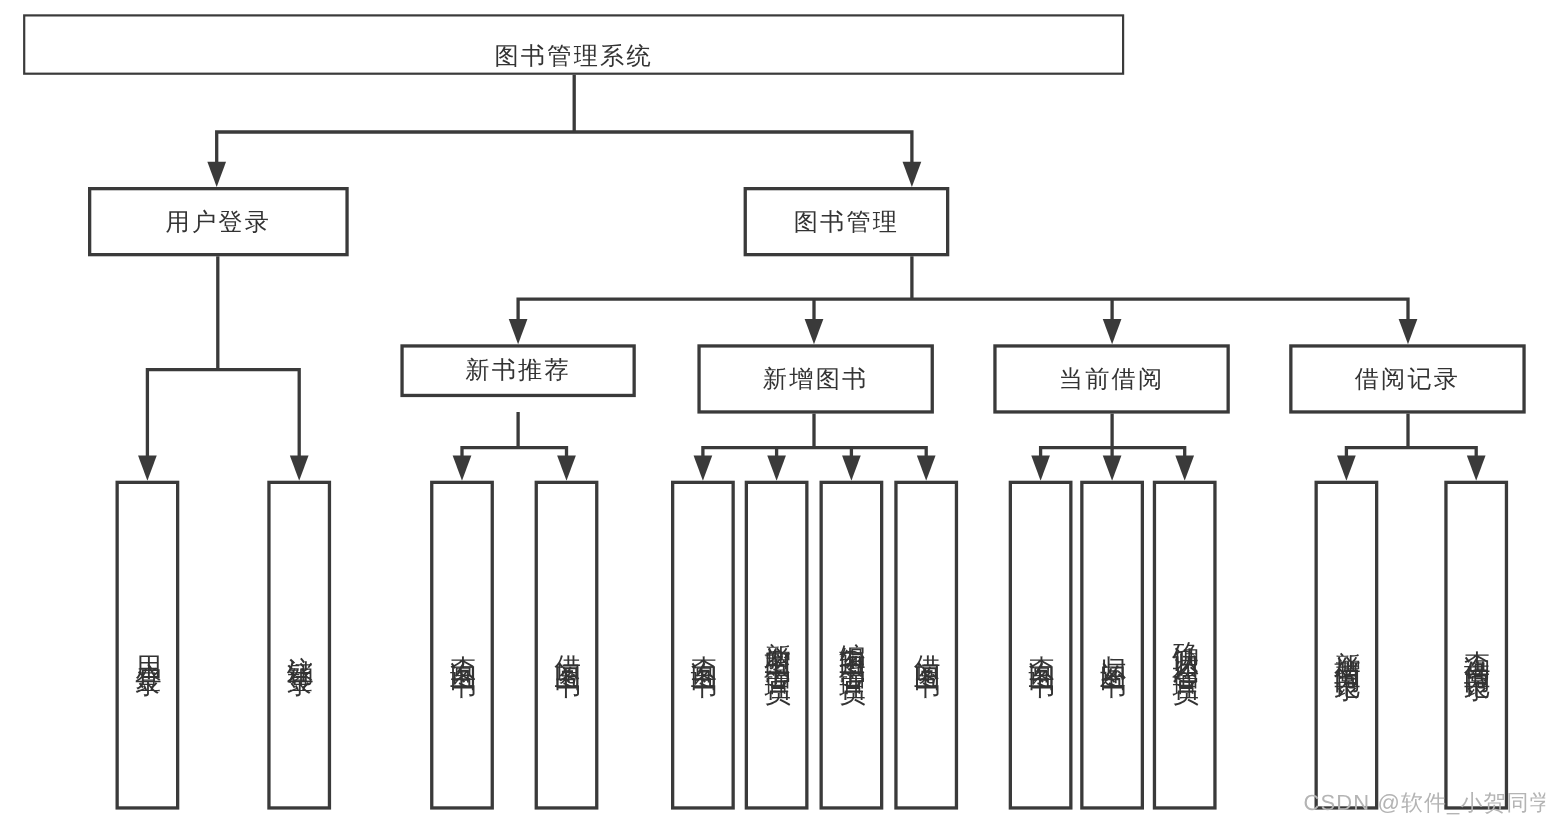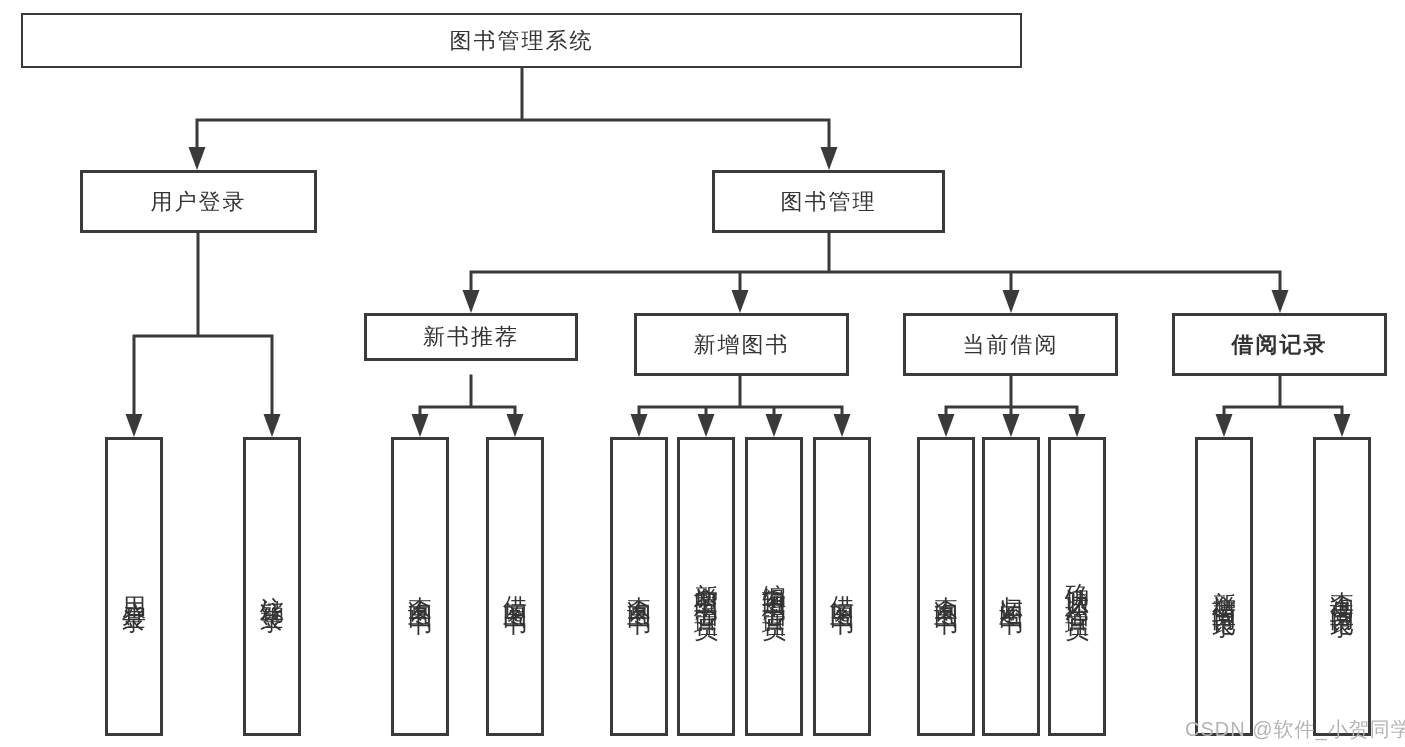--- a/index.html
+++ b/index.html
@@ -40,27 +40,27 @@
   .box.root { border-width: 2px; font-size: 22px; letter-spacing: 2px; }
   .box.v span {
     writing-mode: vertical-rl;
     text-orientation: mixed;
     font-size: 24px;
     letter-spacing: 5px;
     line-height: 1;
     white-space: nowrap;
   }
   
-  .n-root        { left: 21px;   top: 13px;  width: 1001px; height: 55px; }
+  .n-root        { left: 21px;   top: 13px;  width: 1001px; height: 55px; align-items: flex-end; }
   .n-user-login  { left: 80px;   top: 170px; width: 237px;  height: 63px; }
-  .n-book-mgmt   { left: 712px;  top: 170px; width: 233px;  height: 63px; }
+  .n-book-mgmt   { left: 676px;  top: 170px; width: 187px;  height: 63px; }
   .n-newbook     { left: 364px;  top: 313px; width: 214px;  height: 48px; }
   .n-bookborrow  { left: 634px;  top: 313px; width: 215px;  height: 63px; }
   .n-curborrow   { left: 903px;  top: 313px; width: 215px;  height: 63px; }
-  .n-borrowrec   { left: 1172px; top: 313px; width: 215px;  height: 63px; font-weight: bold; }
+  .n-borrowrec   { left: 1172px; top: 313px; width: 215px;  height: 63px; }
   .leaf { top: 437px; width: 58px; height: 299px; }
   .l-1  { left: 105px; }
   .l-2  { left: 243px; }
   .l-3  { left: 391px; }
   .l-4  { left: 486px; }
   .l-5  { left: 610px; }
   .l-6  { left: 677px; }
   .l-7  { left: 745px; }
   .l-8  { left: 813px; }
   .l-9  { left: 917px; }

